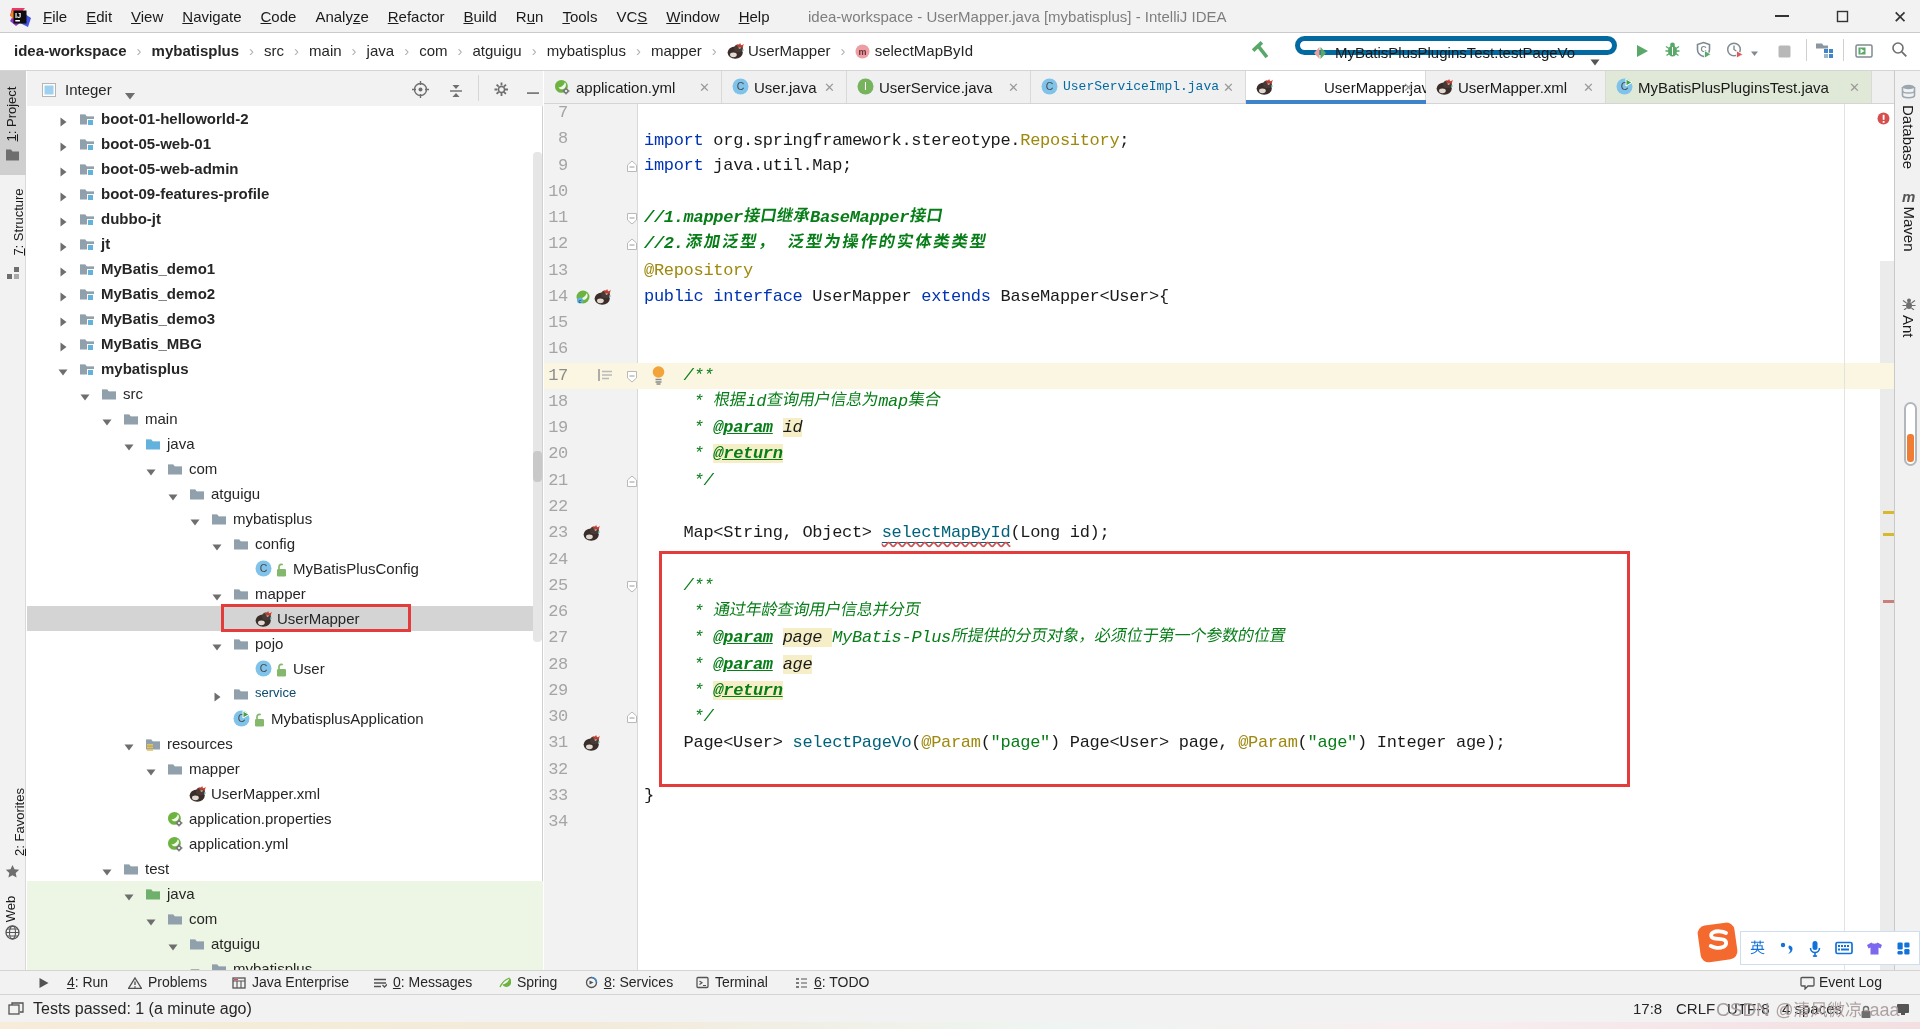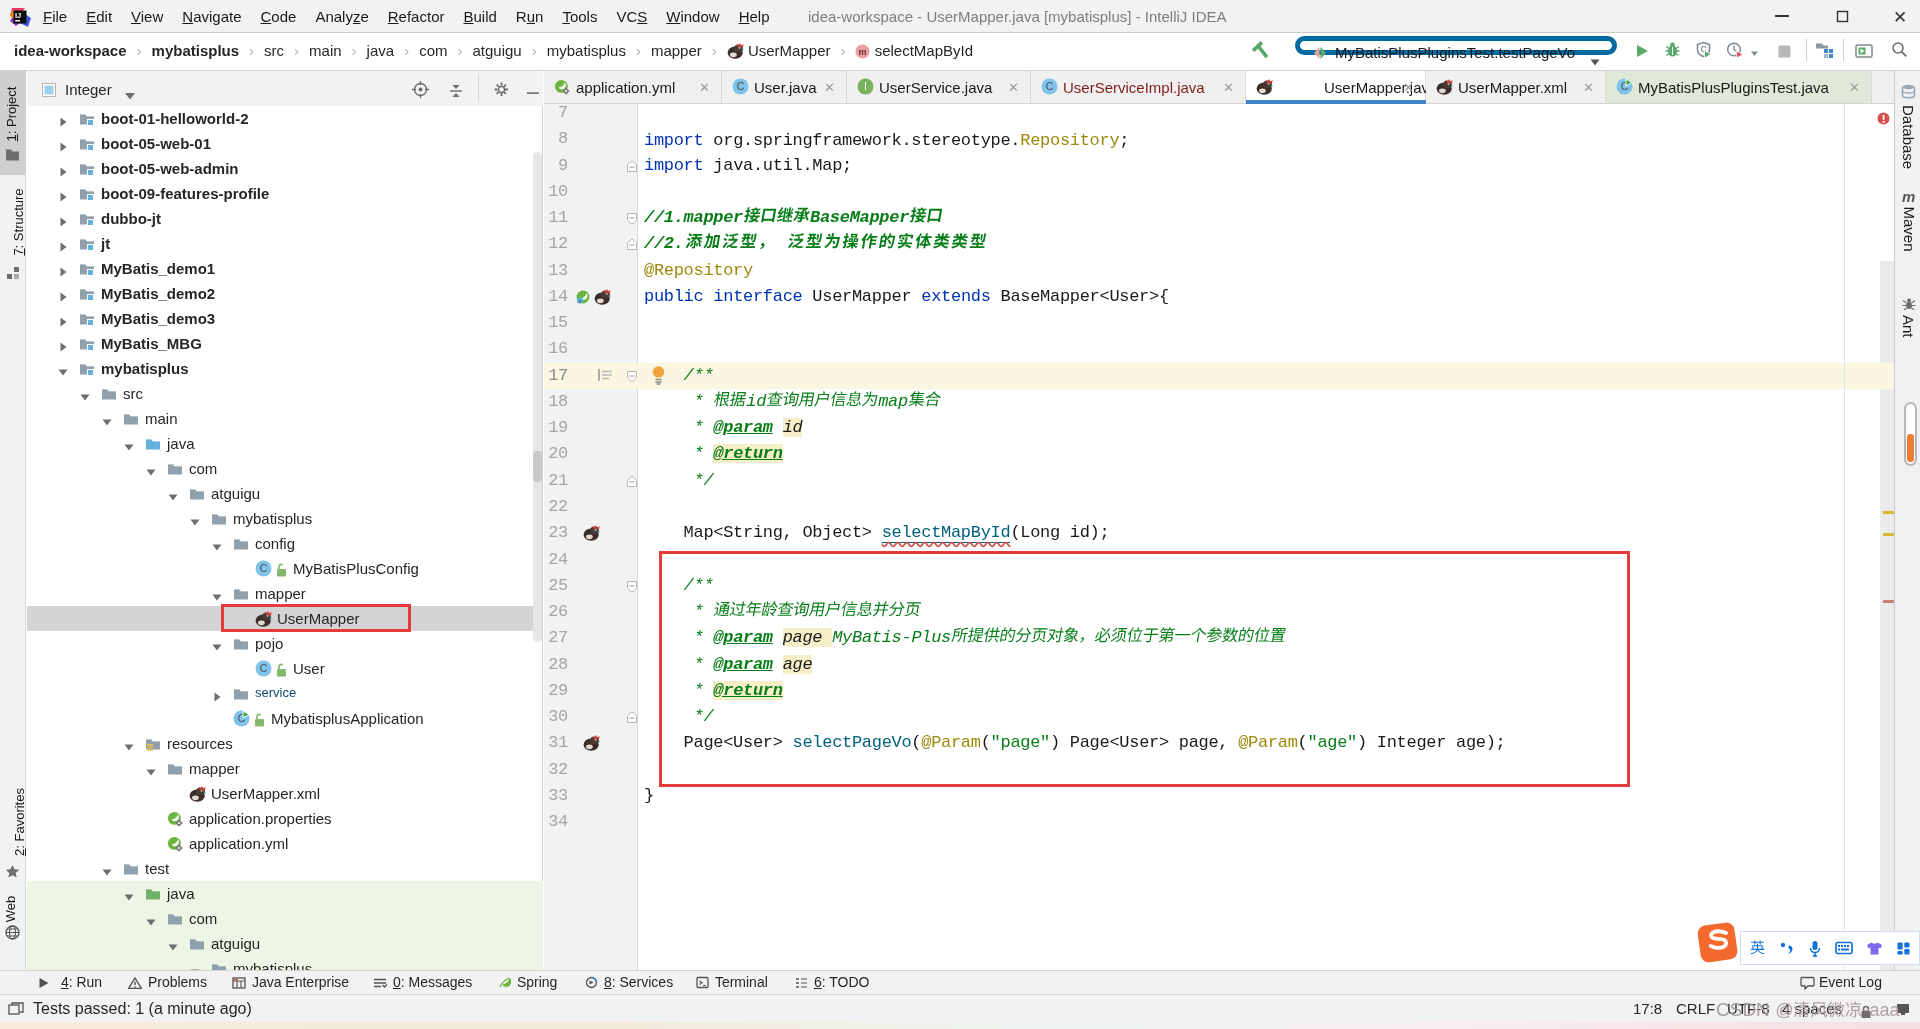--- a/index.html
+++ b/index.html
@@ -512,21 +512,21 @@
       <circle cx="8.5" cy="8.5" r="8" fill="#77b25c"></circle>
       <text x="8.5" y="12.4" font-size="10.5" font-family="Liberation Sans" fill="#fff" text-anchor="middle">I</text>
     </svg></div>
 <div class="abs" style="left:879px;top:79px;font-size:15px;color:#1a1a1a;white-space:nowrap;">UserService.java</div>
 <div class="abs" style="left:1008px;top:80px;font-size:13px;color:#9a9a9a;">✕</div>
 <div class="abs" style="left:1031px;top:71px;width:215px;height:32px;background:#f0f0f0;border-right:1px solid #d9d9d9;"></div>
 <div class="abs" style="left:1041px;top:78px;"><svg width="17" height="17" viewBox="0 0 17 17" style="vertical-align:-3px;">
       <circle cx="8.5" cy="8.5" r="8" fill="#7fc3ea"></circle>
       <text x="8.5" y="12.4" font-size="10.5" font-family="Liberation Sans" fill="#4a4a4a" text-anchor="middle">C</text>
     </svg></div>
-<div class="abs" style="left:1063px;top:79px;font-size:15px;color:#7f1d1d;white-space:nowrap;">UserServiceImpl.java</div>
+<div class="abs" style="left:1063px;top:79px;font-size:13px;color:#0369a1;white-space:nowrap;font-family:Liberation Mono, monospace;">UserServiceImpl.java</div>
 <div class="abs" style="left:1223px;top:80px;font-size:13px;color:#9a9a9a;">✕</div>
 <div class="abs" style="left:1246px;top:71px;width:180px;height:32px;background:#fff;border-right:1px solid #d9d9d9;"></div>
 <div class="abs" style="left:1256px;top:78px;"><svg width="17" height="16" viewBox="0 0 17 16" style="vertical-align:-3px;">
       <ellipse cx="8.2" cy="9.6" rx="7.6" ry="6.2" fill="#3b2d2a"></ellipse>
       <ellipse cx="11.5" cy="5.4" rx="4.4" ry="3.8" fill="#4a3a36"></ellipse>
       <circle cx="12.6" cy="4.8" r="1" fill="#fff"></circle>
       <circle cx="12.7" cy="4.8" r=".5" fill="#222"></circle>
       <path d="M10 1.6l1.6 2.2 1.4-2.6 1 2.6 1.8-1.6-.6 2.6" stroke="#d33a2c" stroke-width="1.1" fill="none"></path>
       <path d="M15.3 6.2l2.2.8-2.2.9z" fill="#41c0ad"></path>
       <ellipse cx="6.4" cy="11.8" rx="3.4" ry="2.4" fill="#f3ede4" opacity=".9"></ellipse>
@@ -786,21 +786,21 @@
 <div class="abs" style="left:1897px;top:319px;width:24px;height:16px;transform:rotate(90deg);transform-origin:12px 8px;font-size:15px;color:#1a1a1a;white-space:nowrap;">Ant</div>
 <div class="abs" style="left:1904px;top:402px;width:13px;height:64px;background:#fff;border:2px solid #b2b7bc;border-radius:7px;"></div>
 <div class="abs" style="left:1907px;top:434px;width:7px;height:28px;background:#ef7d33;border-radius:3px;"></div>
 <div class="abs" style="left:0px;top:970px;width:1920px;height:1px;background:#d4d4d4;"></div>
 <div class="abs" style="left:0px;top:971px;width:1920px;height:23px;background:#f2f2f2;"></div>
 <div class="abs" style="left:0px;top:994px;width:1920px;height:1px;background:#d4d4d4;"></div>
 <div class="abs" style="left:0px;top:995px;width:1920px;height:27px;background:#f2f2f2;"></div>
 <div class="abs" style="left:0px;top:971px;width:1920px;height:23px;">
     <div class="abs" style="left:38px;top:3px;font-size:14px;color:#262626;white-space:nowrap;"><svg width="11" height="12" viewBox="0 0 11 12" style="vertical-align:-2px;">
         <path d="M1.5 1l9 5-9 5z" fill="#535353"></path>
-      </svg> <span style="margin-left:8px"><span class="u">4</span>: Run</span></div>
+      </svg> <span style="margin-left:14px"><span class="u">4</span>: Run</span></div>
     <div class="abs" style="left:128px;top:3px;font-size:14px;color:#262626;white-space:nowrap;"><svg width="14" height="12" viewBox="0 0 14 12" style="vertical-align:-2px;">
         <path d="M7 1L13.5 11.5H.5z" fill="none" stroke="#535353" stroke-width="1.4"></path>
         <path d="M7 4.5v3.5M7 9.3v1.4" stroke="#535353" stroke-width="1.4"></path>
       </svg> <span style="margin-left:2px">Problems</span></div>
     <div class="abs" style="left:232px;top:3px;font-size:14px;color:#262626;white-space:nowrap;"><svg width="14" height="13" viewBox="0 0 14 13" style="vertical-align:-2px;">
         <rect x="1" y="2" width="12" height="10" fill="none" stroke="#535353" stroke-width="1.3"></rect>
         <path d="M1 5h12M5 5v7M9 5v7" stroke="#535353" stroke-width="1.1"></path>
         <rect x="2" y="3" width="4" height="1.4" fill="#d64f4f"></rect>
       </svg> <span style="margin-left:2px">Java Enterprise</span></div>
     <div class="abs" style="left:373px;top:3px;font-size:14px;color:#262626;white-space:nowrap;"><svg width="14" height="12" viewBox="0 0 14 12" style="vertical-align:-2px;">

